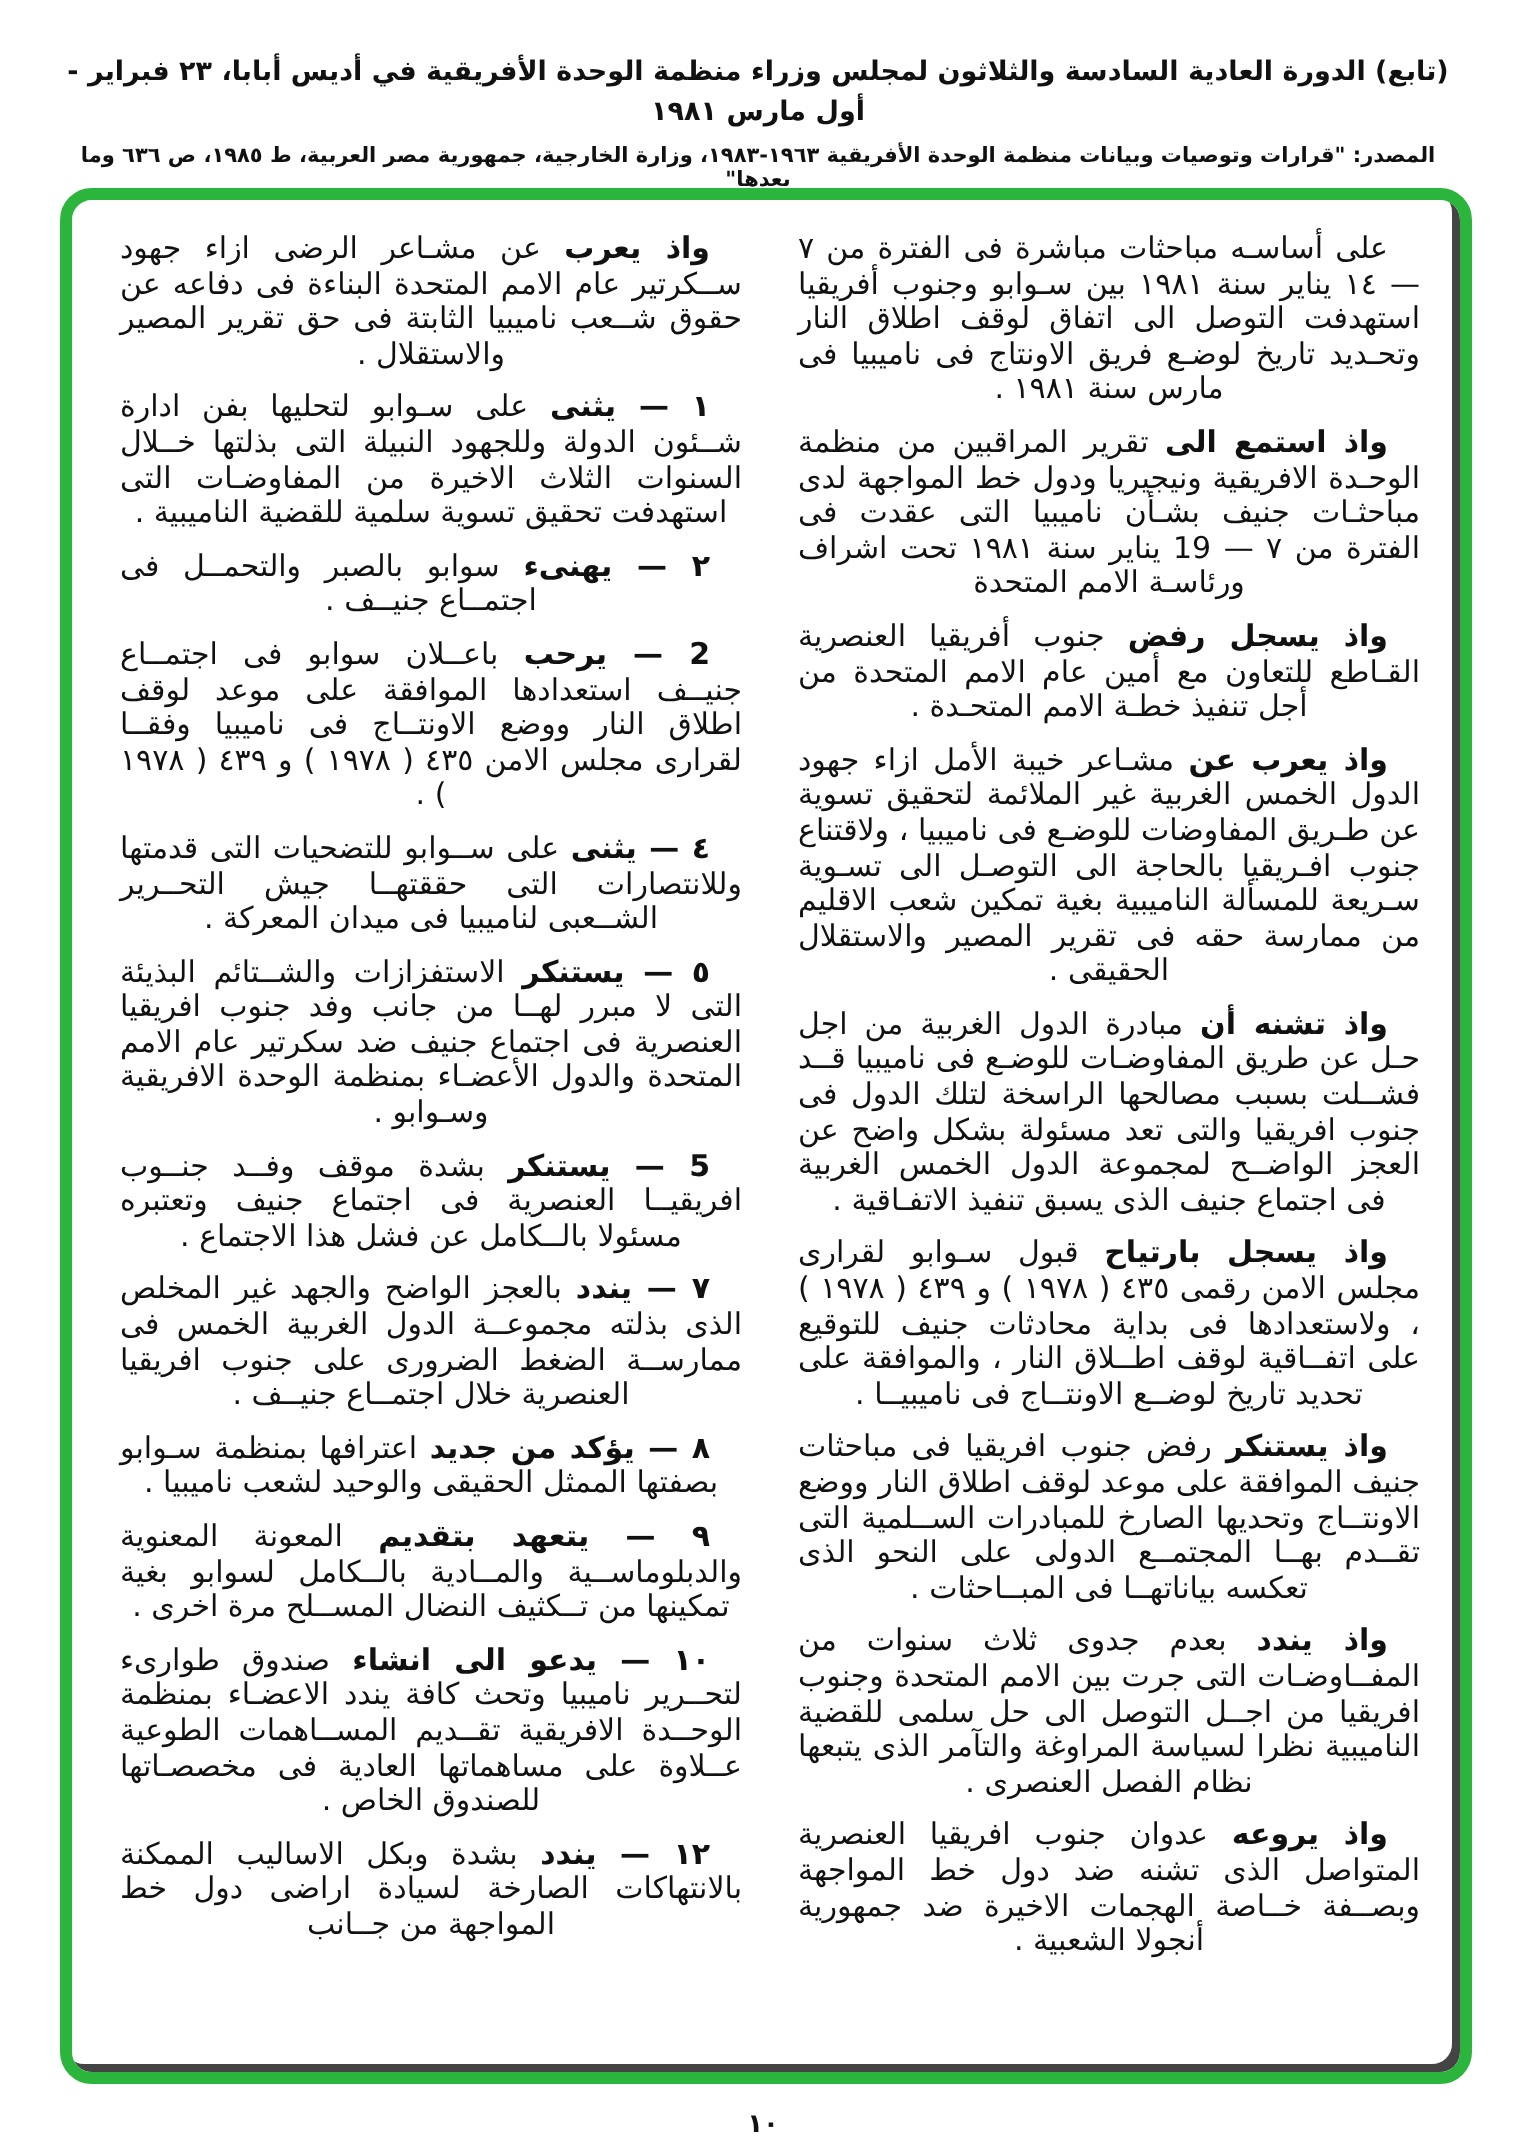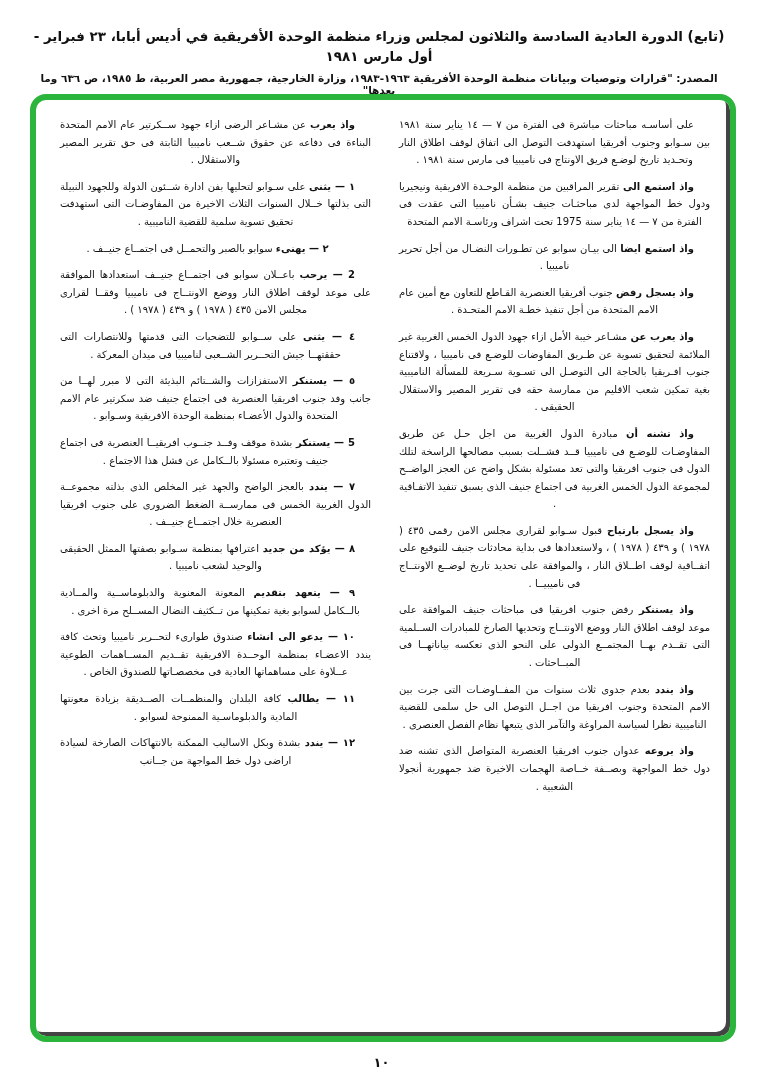--- a/index.html
+++ b/index.html
@@ -27,21 +27,21 @@
     box-sizing: border-box;
     border: 6px solid #2cb53c;
     border-radius: 16px;
     box-shadow: inset -4px -4px 0 rgba(35,35,35,0.85);
     padding: 16px 20px 10px 24px;
     background: #ffffff;
   }
   .columns { display: flex; flex-direction: row; gap: 28px; height: 100%; }
   .col {
     flex: 1 1 0;
-    font-size: 10px;
+    font-size: 15px;
     line-height: 17.6px;
     text-align: justify;
   }
   .para {
     margin: 0 0 9px 0;
     text-indent: 16px;
     text-align: justify;
     text-align-last: center;
   }
   .para .lead { font-weight: bold; }
@@ -57,43 +57,41 @@
 
   <div class="header">
     <div class="h1">(تابع) الدورة العادية السادسة والثلاثون لمجلس وزراء منظمة الوحدة الأفريقية في أديس أبابا، ٢٣ فبراير - أول مارس ١٩٨١</div>
     <div class="h2">المصدر: "قرارات وتوصيات وبيانات منظمة الوحدة الأفريقية ١٩٦٣-١٩٨٣، وزارة الخارجية، جمهورية مصر العربية، ط ١٩٨٥، ص ٦٣٦ وما بعدها"</div>
   </div>
 
   <div class="frame" style="border-color: rgb(44, 181, 60);">
     <div class="columns">
       <div class="col">
           <p class="para"><span>على أساسـه مباحثات مباشرة فى الفترة من ٧ — ١٤ يناير سنة ١٩٨١ بين سـوابو وجنوب أفريقيا استهدفت التوصل الى اتفاق لوقف اطلاق النار وتحـديد تاريخ لوضـع فريق الاونتاج فى ناميبيا فى مارس سنة ١٩٨١ .</span></p>
-          <p class="para"><b class="lead">واذ استمع الى</b> <span>تقرير المراقبين من منظمة الوحـدة الافريقية ونيجيريا ودول خط المواجهة لدى مباحثـات جنيف بشـأن ناميبيا التى عقدت فى الفترة من ٧ — ١٤ يناير سنة 1975 تحت اشراف ورئاسـة الامم المتحدة</span></p>
-          <p class="para"><b class="lead">واذ استمع ايضا</b> <span>الى بيـان سوابو عن تطـورات النضـال من أجل تحرير ناميبيا .</span></p>
+          <p class="para"><b class="lead">واذ استمع الى</b> <span>تقرير المراقبين من منظمة الوحـدة الافريقية ونيجيريا ودول خط المواجهة لدى مباحثـات جنيف بشـأن ناميبيا التى عقدت فى الفترة من ٧ — 19 يناير سنة ١٩٨١ تحت اشراف ورئاسـة الامم المتحدة</span></p>
           <p class="para"><b class="lead">واذ يسجل رفض</b> <span>جنوب أفريقيا العنصرية القـاطع للتعاون مع أمين عام الامم المتحدة من أجل تنفيذ خطـة الامم المتحـدة .</span></p>
           <p class="para"><b class="lead">واذ يعرب عن</b> <span>مشـاعر خيبة الأمل ازاء جهود الدول الخمس الغربية غير الملائمة لتحقيق تسوية عن طـريق المفاوضات للوضـع فى ناميبيا ، ولاقتناع جنوب افـريقيا بالحاجة الى التوصـل الى تسـوية سـريعة للمسألة الناميبية بغية تمكين شعب الاقليم من ممارسة حقه فى تقرير المصير والاستقلال الحقيقى .</span></p>
           <p class="para"><b class="lead">واذ تشنه أن</b> <span>مبادرة الدول الغربية من اجل حـل عن طريق المفاوضـات للوضـع فى ناميبيا قــد فشــلت بسبب مصالحها الراسخة لتلك الدول فى جنوب افريقيا والتى تعد مسئولة بشكل واضح عن العجز الواضــح لمجموعة الدول الخمس الغربية فى اجتماع جنيف الذى يسبق تنفيذ الاتفـاقية .</span></p>
           <p class="para"><b class="lead">واذ يسجل بارتياح</b> <span>قبول سـوابو لقرارى مجلس الامن رقمى ٤٣٥ ( ١٩٧٨ ) و ٤٣٩ ( ١٩٧٨ ) ، ولاستعدادها فى بداية محادثات جنيف للتوقيع على اتفــاقية لوقف اطــلاق النار ، والموافقة على تحديد تاريخ لوضــع الاونتــاج فى ناميبيــا .</span></p>
           <p class="para"><b class="lead">واذ يستنكر</b> <span>رفض جنوب افريقيا فى مباحثات جنيف الموافقة على موعد لوقف اطلاق النار ووضع الاونتــاج وتحديها الصارخ للمبادرات الســلمية التى تقــدم بهــا المجتمــع الدولى على النحو الذى تعكسه بياناتهــا فى المبــاحثات .</span></p>
           <p class="para"><b class="lead">واذ يندد</b> <span>بعدم جدوى ثلاث سنوات من المفــاوضـات التى جرت بين الامم المتحدة وجنوب افريقيا من اجــل التوصل الى حل سلمى للقضية الناميبية نظرا لسياسة المراوغة والتآمر الذى يتبعها نظام الفصل العنصرى .</span></p>
           <p class="para"><b class="lead">واذ يروعه</b> <span>عدوان جنوب افريقيا العنصرية المتواصل الذى تشنه ضد دول خط المواجهة وبصــفة خــاصة الهجمات الاخيرة ضد جمهورية أنجولا الشعبية .</span></p>
         </div>
       <div class="col">
           <p class="para"><b class="lead">واذ يعرب</b> <span>عن مشـاعر الرضى ازاء جهود ســكرتير عام الامم المتحدة البناءة فى دفاعه عن حقوق شــعب ناميبيا الثابتة فى حق تقرير المصير والاستقلال .</span></p>
           <p class="para"><b class="lead">١ — يثنى</b> <span>على سـوابو لتحليها بفن ادارة شــئون الدولة وللجهود النبيلة التى بذلتها خــلال السنوات الثلاث الاخيرة من المفاوضـات التى استهدفت تحقيق تسوية سلمية للقضية الناميبية .</span></p>
           <p class="para"><b class="lead">٢ — يهنىء</b> <span>سوابو بالصبر والتحمــل فى اجتمــاع جنيــف .</span></p>
           <p class="para"><b class="lead">2 — يرحب</b> <span>باعــلان سوابو فى اجتمــاع جنيــف استعدادها الموافقة على موعد لوقف اطلاق النار ووضع الاونتــاج فى ناميبيا وفقــا لقرارى مجلس الامن ٤٣٥ ( ١٩٧٨ ) و ٤٣٩ ( ١٩٧٨ ) .</span></p>
           <p class="para"><b class="lead">٤ — يثنى</b> <span>على ســوابو للتضحيات التى قدمتها وللانتصارات التى حققتهــا جيش التحــرير الشــعبى لناميبيا فى ميدان المعركة .</span></p>
           <p class="para"><b class="lead">٥ — يستنكر</b> <span>الاستفزازات والشــتائم البذيئة التى لا مبرر لهــا من جانب وفد جنوب افريقيا العنصرية فى اجتماع جنيف ضد سكرتير عام الامم المتحدة والدول الأعضـاء بمنظمة الوحدة الافريقية وسـوابو .</span></p>
           <p class="para"><b class="lead">5 — يستنكر</b> <span>بشدة موقف وفــد جنــوب افريقيــا العنصرية فى اجتماع جنيف وتعتبره مسئولا بالــكامل عن فشل هذا الاجتماع .</span></p>
           <p class="para"><b class="lead">٧ — يندد</b> <span>بالعجز الواضح والجهد غير المخلص الذى بذلته مجموعــة الدول الغربية الخمس فى ممارســة الضغط الضرورى على جنوب افريقيا العنصرية خلال اجتمــاع جنيــف .</span></p>
           <p class="para"><b class="lead">٨ — يؤكد من جديد</b> <span>اعترافها بمنظمة سـوابو بصفتها الممثل الحقيقى والوحيد لشعب ناميبيا .</span></p>
           <p class="para"><b class="lead">٩ — يتعهد بتقديم</b> <span>المعونة المعنوية والدبلوماســية والمــادية بالــكامل لسوابو بغية تمكينها من تــكثيف النضال المســلح مرة اخرى .</span></p>
           <p class="para"><b class="lead">١٠ — يدعو الى انشاء</b> <span>صندوق طوارىء لتحــرير ناميبيا وتحث كافة يندد الاعضـاء بمنظمة الوحــدة الافريقية تقــديم المســاهمات الطوعية عــلاوة على مساهماتها العادية فى مخصصـاتها للصندوق الخاص .</span></p>
-          <p class="para"><b class="lead">١١ — يطالب</b> <span>كافة البلدان والمنظمــات الصــديقة بزيادة معونتها المادية والدبلوماسـية الممنوحة لسوابو .</span></p>
           <p class="para"><b class="lead">١٢ — يندد</b> <span>بشدة وبكل الاساليب الممكنة بالانتهاكات الصارخة لسيادة اراضى دول خط المواجهة من جــانب</span></p>
         </div>
     </div>
   </div>
 
   <div class="pageno">١٠</div>
 
 </div>
 
 </body></html>

